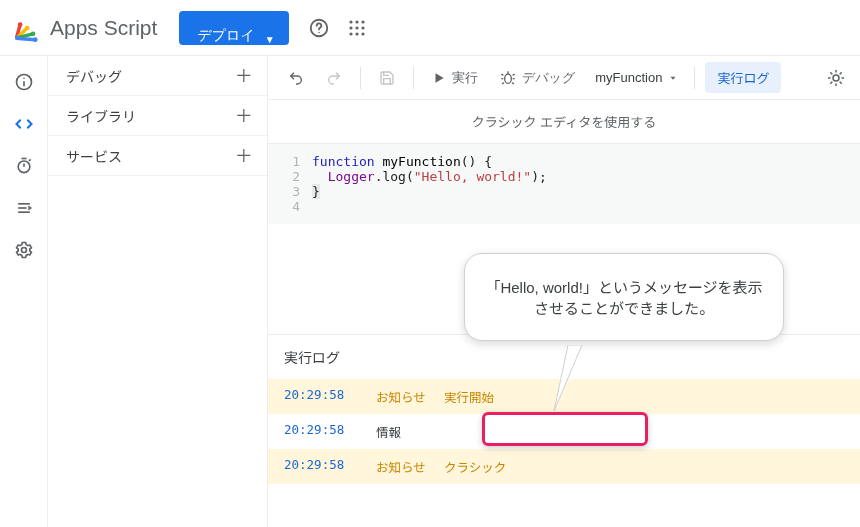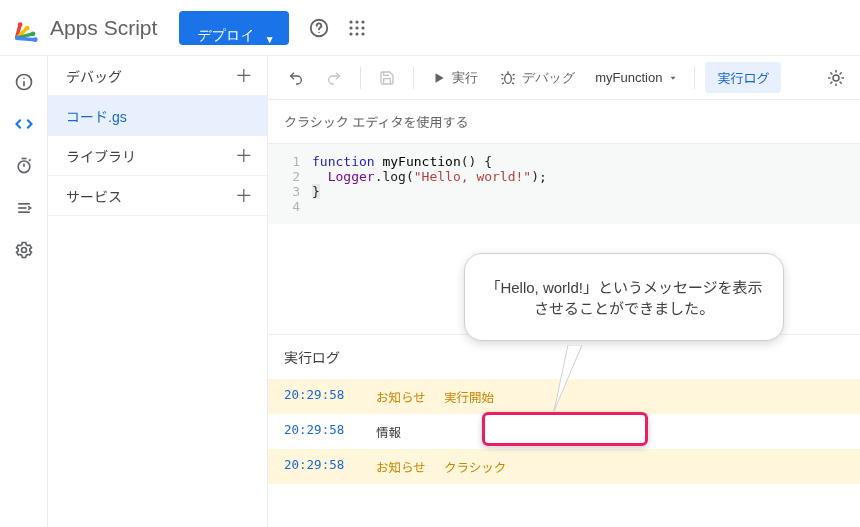--- a/index.html
+++ b/index.html
@@ -19,21 +19,21 @@
 .side-row { height: 40px; padding: 0 14px 0 18px; display: flex; align-items: center; justify-content: space-between; border-bottom: 1px solid #f1f1f1; font-size: 14px; color: #3c4043; }
 .side-row.sel { background: #e8f0fe; color: #1967d2; }
 .side-row .plus { color: #5f6368; font-size: 18px; line-height: 1; cursor: pointer; }
 .content { flex: 1; display: flex; flex-direction: column; min-width: 0; }
 .toolbar { height: 44px; display: flex; align-items: center; gap: 6px; padding: 0 12px; border-bottom: 1px solid #eceded; color: #5f6368; }
 .tb-btn { display: inline-flex; align-items: center; gap: 6px; padding: 4px 8px; font-size: 13px; color: #5f6368; background: transparent; border: none; cursor: pointer; border-radius: 4px; }
 .tb-btn.disabled { color: #b9bbbe; cursor: default; }
 .tb-sep { width: 1px; height: 22px; background: #e3e3e3; margin: 0 4px; }
 .fn-select { display: inline-flex; align-items: center; gap: 6px; padding: 4px 6px; font-size: 13px; color: #3c4043; cursor: pointer; }
 .logbtn { background: #e8f0fe; color: #1967d2; padding: 6px 12px; border-radius: 4px; font-size: 13px; cursor: pointer; }
-.classic { padding: 12px 16px; font-size: 13px; color: #5f6368; border-bottom: 1px solid #eceded; }
+.classic { padding: 12px 16px; font-size: 13px; color: #5f6368; border-bottom: 1px solid #eceded; text-align: center; }
 .editor { background: #f7f8f8; padding: 10px 0; font-family: Menlo, Consolas, monospace; font-size: 13px; position: relative; }
 .code-line { display: flex; }
 .gutter { width: 44px; text-align: right; padding-right: 12px; color: #b1b3b6; }
 .code { white-space: pre; }
 .kw { color: #2222c0; }
 .fnname { color: #000; }
 .obj { color: #7b0c90; }
 .str { color: #b94040; }
 .brace-hl { background: #e6e8ea; }
 .logpanel { border-top: 1px solid #eceded; margin-top: 110px; }
@@ -133,23 +133,20 @@
           <path d="M19 12a7 7 0 0 0-.1-1.2l2-1.5-2-3.4-2.3.9a7 7 0 0 0-2-1.2L14 3h-4l-.6 2.6a7 7 0 0 0-2 1.2l-2.3-.9-2 3.4 2 1.5A7 7 0 0 0 5 12c0 .4 0 .8.1 1.2l-2 1.5 2 3.4 2.3-.9a7 7 0 0 0 2 1.2L10 21h4l.6-2.6a7 7 0 0 0 2-1.2l2.3.9 2-3.4-2-1.5c.1-.4.1-.8.1-1.2z"></path>
         </svg>
       </span>
   </div>
 
   <div class="sidebar">
     <div class="side-row">
       <span>デバッグ</span>
       <span class="plus">＋</span>
     </div>
-    <div class="side-row sel">
-      <span>コード.gs</span>
-    </div>
     <div class="side-row">
       <span>ライブラリ</span>
       <span class="plus">＋</span>
     </div>
     <div class="side-row">
       <span>サービス</span>
       <span class="plus">＋</span>
     </div>
   </div>
 

